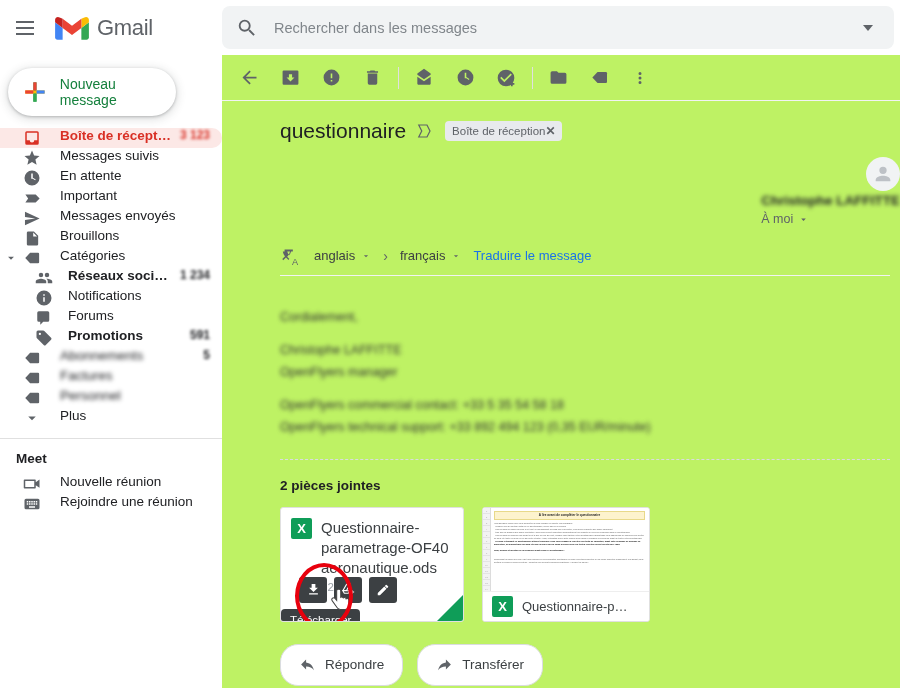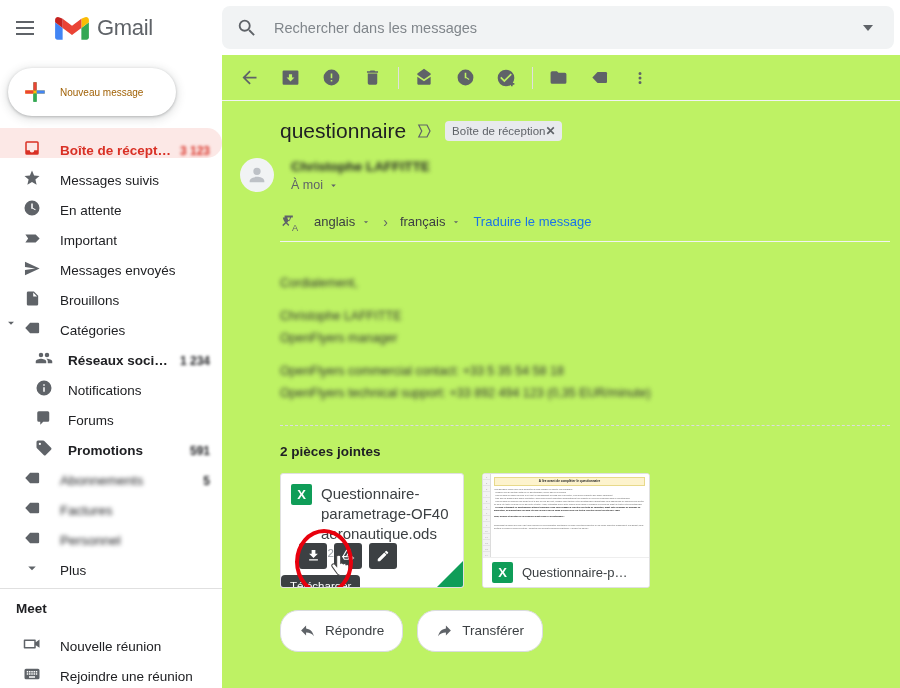--- a/index.html
+++ b/index.html
@@ -71,25 +71,25 @@
   }
   .compose {
     margin: 13px 0 0 8px;
     width: 168px; height: 48px;
     border-radius: 24px;
     background: #ffffff;
     box-shadow: 0 1px 3px rgba(60,64,67,0.30), 0 2px 8px 2px rgba(60,64,67,0.15);
     display: flex; align-items: center; cursor: pointer;
   }
   .compose .plus { width: 26px; height: 26px; margin-left: 14px; }
-  .compose .label { font-size: 10px; color: #a16207; margin-left: 12px; }
+  .compose .label { font-size: 14px; color: #15803d; margin-left: 12px; }
 
   .navlist { margin-top: 12px; }
   .navitem {
-    height: 30px; display: flex; align-items: flex-end;
+    height: 20px; display: flex; align-items: flex-start;
     border-radius: 0 16px 16px 0;
     padding-right: 12px; cursor: pointer;
     position: relative;
   }
   .navitem .nico {
     width: 20px; height: 20px;
     margin-left: 22px; margin-right: 18px;
     flex: none; display: flex; align-items: center; justify-content: center;
   }
   .navitem .ntext {
@@ -156,20 +156,21 @@
     background: #e8eaed; border-radius: 4px;
     font-size: 11.5px; color: #5f6368;
     padding: 3px 6px 3px 7px;
     display: flex; align-items: center; cursor: pointer;
   }
   .chip .x { font-size: 12px; color: #5f6368; font-weight: bold; }
 
   .sender-row {
     display: flex; align-items: flex-end;
     padding: 14px 0 0 18px;
+    flex-direction: column;
   }
   .avatar {
     width: 34px; height: 34px; border-radius: 50%;
     background: #f1f3f4; flex: none;
     display: flex; align-items: center; justify-content: center;
   }
   .sender-block { margin-left: 17px; padding-top: 2px; }
   .sender-name {
     font-size: 13.5px; font-weight: bold; color: #202124;
   }

